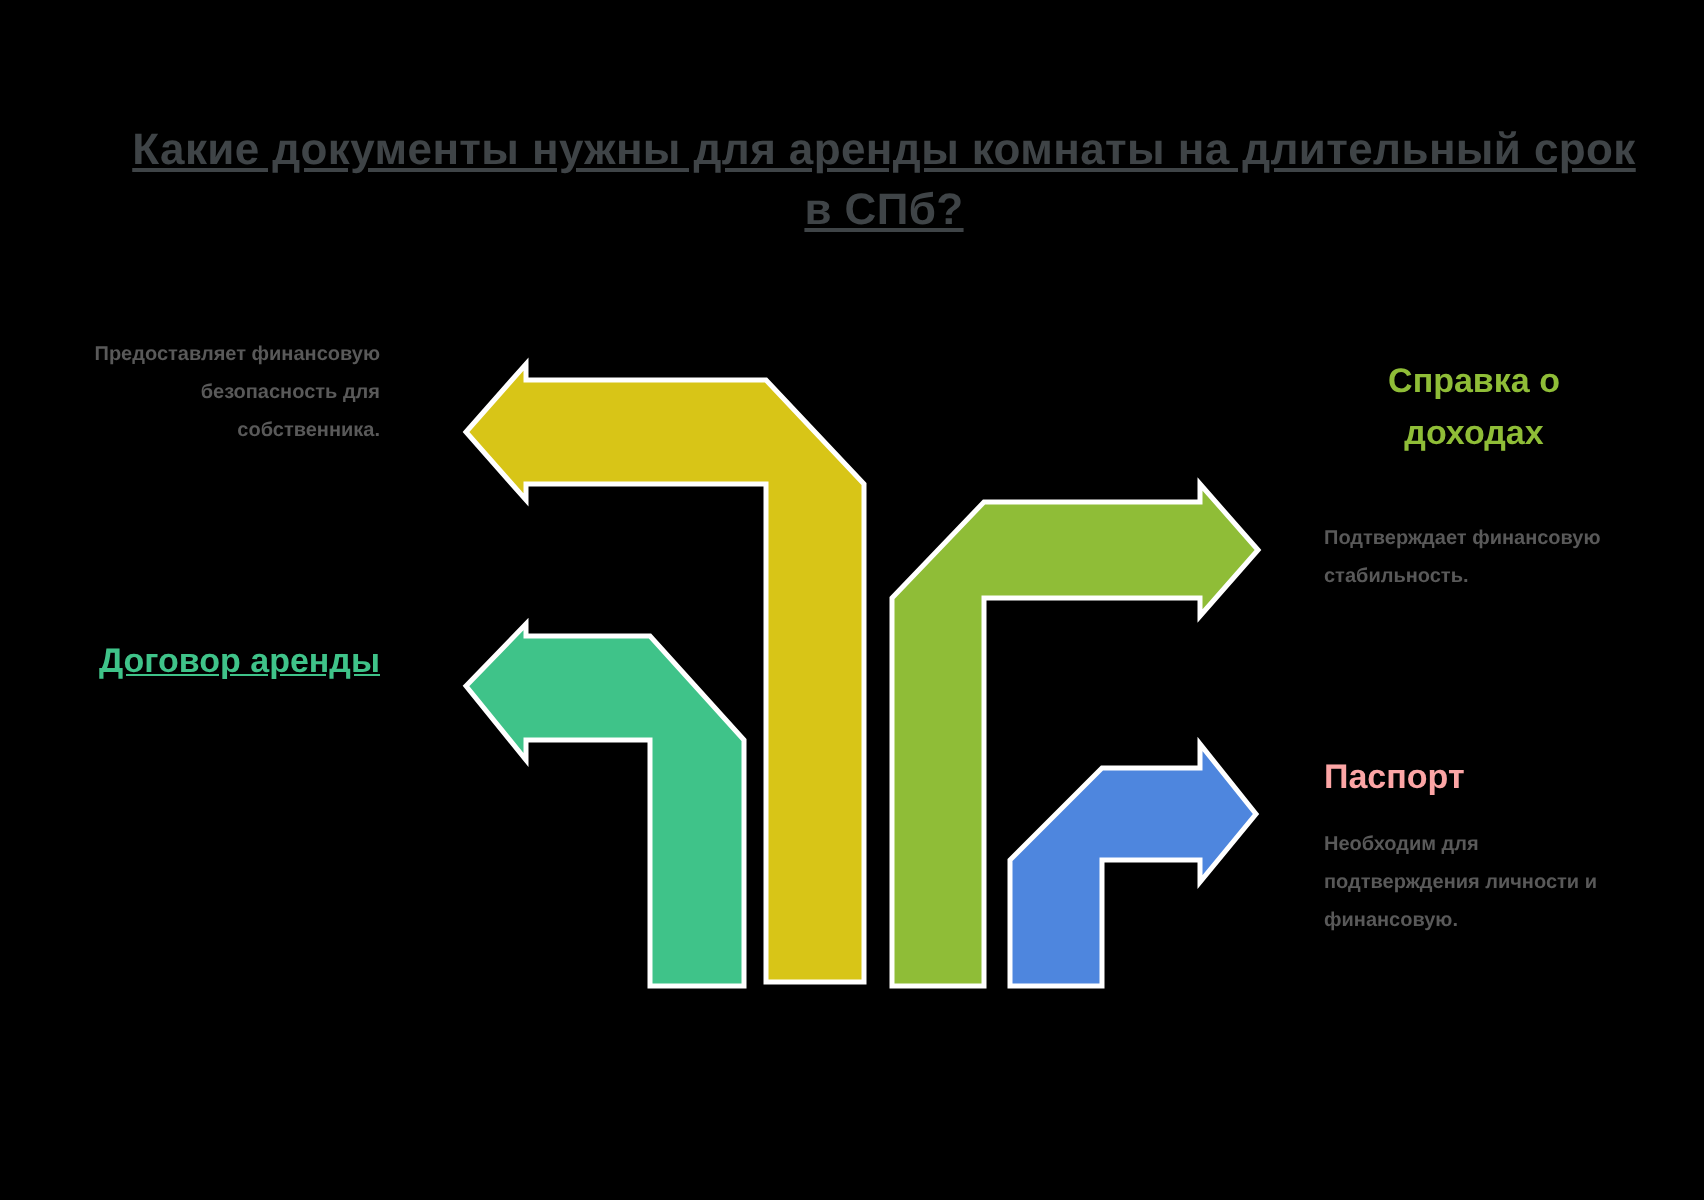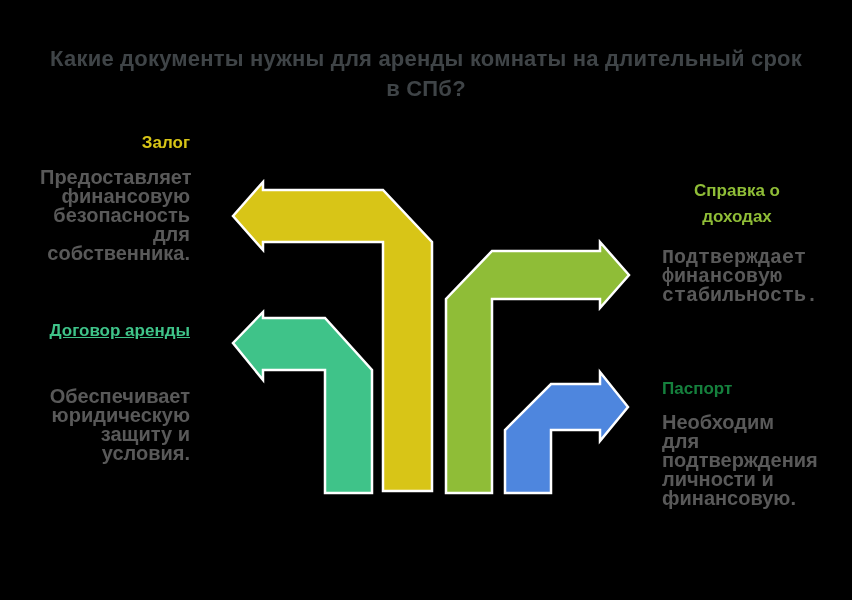--- a/index.html
+++ b/index.html
@@ -10,60 +10,61 @@
   }
   .canvas{
     position:relative;
     width:852px;height:600px;
     background:#000000;
   }
   .title{
     position:absolute;
     top:44px;left:46px;
     width:760px;
-    margin:0;
+    margin:16px;
     text-align:center;
     font-size:22px;
     line-height:30px;
     font-weight:700;
     letter-spacing:0.2px;
+    text-decoration:underline;
   }
   .arrows{
     position:absolute;
     top:0;left:0;
   }
   .heading{
     position:absolute;
     font-size:17px;
     line-height:26px;
     font-weight:700;
   }
   .desc{
     position:absolute;
-    font-size:20px;
+    font-size:10px;
     line-height:19px;
     font-weight:700;
   }
   .col-left{
     right:662px;          
     width:150px;
     text-align:right;
   }
   .col-right{
     left:662px;
     width:150px;
     text-align:left;
   }
   
   .deposit-heading{top:130px;}
   .deposit-desc{top:168px;}
   .contract-heading{top:318px;}
   .contract-desc{top:387px;}
   .income-heading{top:178px;}
-  .income-desc{top:248px;font-family:Liberation Mono, monospace;}
+  .income-desc{top:260px;}
   .passport-heading{top:376px;}
   .passport-desc{top:413px;}
 </style>
 </head>
 <body>
 
 <div class="canvas" style="background: rgb(0, 0, 0);">
 
   <h1 class="title" style="color: rgb(63, 68, 71);">Какие документы нужны для аренды комнаты на длительный срок в СПб?</h1>
 
@@ -71,25 +72,23 @@
 
     <polygon stroke="#ffffff" stroke-width="2.5" stroke-linejoin="miter" points="233,216 263,182 263,190 383,190 432,242 432,491 383,491 383,242 263,242 263,250" fill="#d8c517"></polygon>
 
     <polygon stroke="#ffffff" stroke-width="2.5" stroke-linejoin="miter" points="233,343 263,312 263,318 325,318 372,370 372,493 325,493 325,370 263,370 263,380" fill="#3fc389"></polygon>
 
     <polygon stroke="#ffffff" stroke-width="2.5" stroke-linejoin="miter" points="629,275 600,242 600,251 492,251 446,299 446,493 492,493 492,299 600,299 600,308" fill="#8fbd37"></polygon>
 
     <polygon stroke="#ffffff" stroke-width="2.5" stroke-linejoin="miter" points="628,407 600,372 600,384 551,384 505,430 505,493 551,493 551,430 600,430 600,441" fill="#4e86de"></polygon>
   </svg>
 
-  <div class="heading col-left deposit-heading" style="color: rgb(216, 197, 23);">Залог</div>
   <div class="desc col-left deposit-desc" style="color: rgb(89, 89, 89);">Предоставляет финансовую безопасность для собственника.</div>
 
   <div class="heading col-left contract-heading" style="color: rgb(63, 195, 137); text-decoration: underline;">Договор аренды</div>
-  <div class="desc col-left contract-desc" style="color: rgb(89, 89, 89);">Обеспечивает юридическую защиту и условия.</div>
 
   <div class="heading col-right income-heading" style="color: rgb(143, 189, 55); text-align: center;">Справка о доходах</div>
   <div class="desc col-right income-desc" style="color: rgb(89, 89, 89);">Подтверждает финансовую стабильность.</div>
 
-  <div class="heading col-right passport-heading" style="color: #15803d;">Паспорт</div>
+  <div class="heading col-right passport-heading" style="color: #fca5a5;">Паспорт</div>
   <div class="desc col-right passport-desc" style="color: rgb(89, 89, 89);">Необходим для подтверждения личности и финансовую.</div>
 
 </div>
 
 </body></html>

